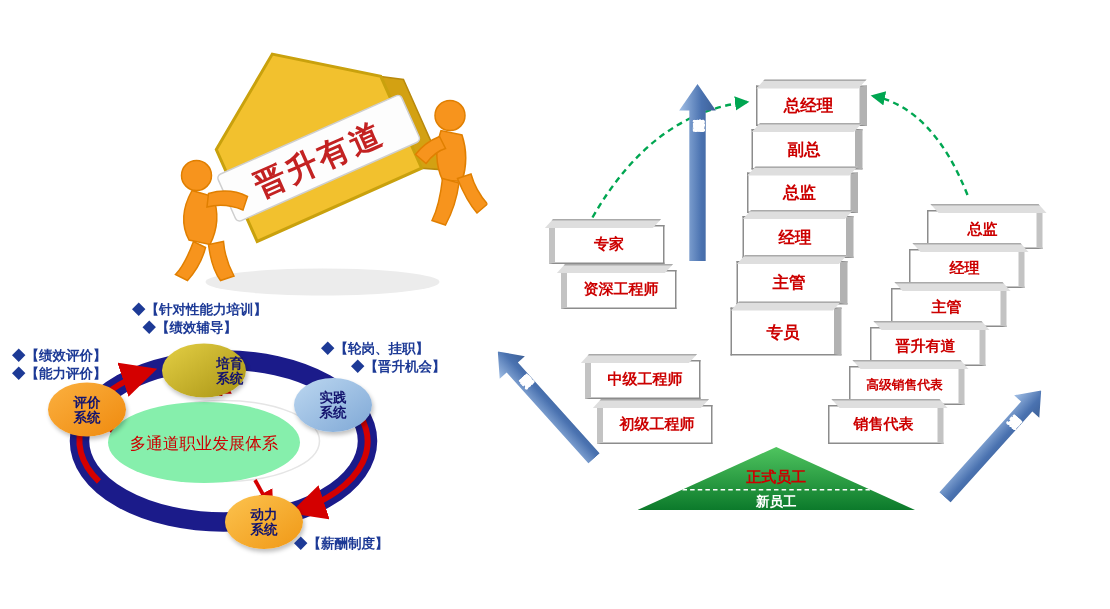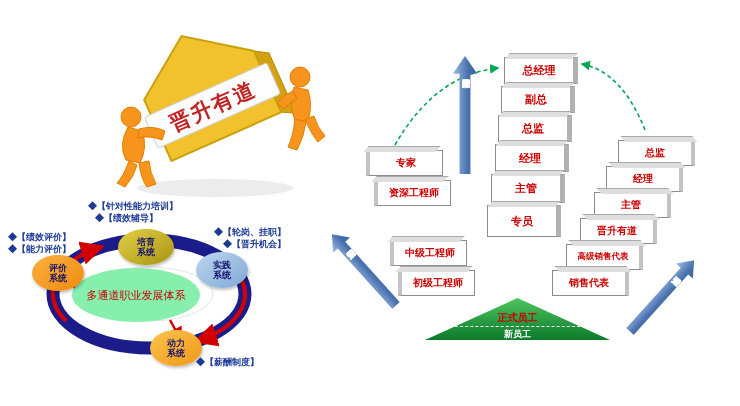--- a/index.html
+++ b/index.html
@@ -11,32 +11,32 @@
 
   
   .wheel-svg{position:absolute;left:20px;top:198px;width:258px;height:200px;}
   .wheel-center{position:absolute;left:72px;top:268px;width:128px;height:54px;
     background:#86efac;border-radius:50%;display:flex;align-items:center;justify-content:center;
     color:#cc0000;font-weight:normal;font-size:11px;text-align:center;z-index:3;}
   .node{position:absolute;border-radius:50%;display:flex;align-items:center;justify-content:center;
     font-size:9px;font-weight:bold;color:#14146e;text-align:center;z-index:4;
     box-shadow:1px 2px 3px rgba(0,0,0,.25);}
   .node span{display:block;width:2.4em;word-break:break-all;line-height:1.15;}
-  .node-top{left:118px;top:229px;width:56px;height:36px;background:linear-gradient(145deg,#e4cf45,#a99414);}
+  .node-top{left:108px;top:229px;width:56px;height:36px;background:linear-gradient(145deg,#e4cf45,#a99414);justify-content:flex-end;}
   .node-left{left:32px;top:255px;width:52px;height:36px;background:linear-gradient(145deg,#fbb040,#ef8a0e);}
   .node-right{left:196px;top:252px;width:52px;height:36px;background:linear-gradient(145deg,#bcd7f0,#7fa8d6);font-family:Liberation Serif, serif;}
   .node-bottom{left:150px;top:330px;width:52px;height:36px;background:linear-gradient(145deg,#fcc34f,#f09816);}
   .wlabel{position:absolute;font-size:9px;font-weight:bold;color:#1d3a96;white-space:nowrap;
     line-height:1.35;z-index:5;}
   .wlabel div{white-space:nowrap;}
   .wl-top{left:88px;top:200px;}
   .wl-top div:nth-child(2){margin-left:7px;}
   .wl-left{left:8px;top:231px;}
   .wl-right{left:214px;top:226px;}
-  .wl-right div:nth-child(2){margin-left:9px;}
+  .wl-right div:nth-child(2){margin-left:20px;}
   .wl-bottom{left:196px;top:356px;}
 
   
   .step{position:absolute;background:#fff;border:1px solid #8c8c8c;color:#cc0000;font-weight:bold;
     display:flex;align-items:center;justify-content:center;z-index:4;}
   .step::before{content:"";position:absolute;top:-5px;left:2px;width:100%;height:5px;
     background:#dedede;transform:skewX(-42deg);border-top:1px solid #aaa;}
   .step-admin{width:68px;font-size:11px;border-right:5px solid #b2b2b2;}
   .step-tech{width:72px;height:24px;font-size:10px;border-left:4px solid #c3c3c3;}
   .step-tech::before{left:-4px;transform:skewX(-42deg);}

